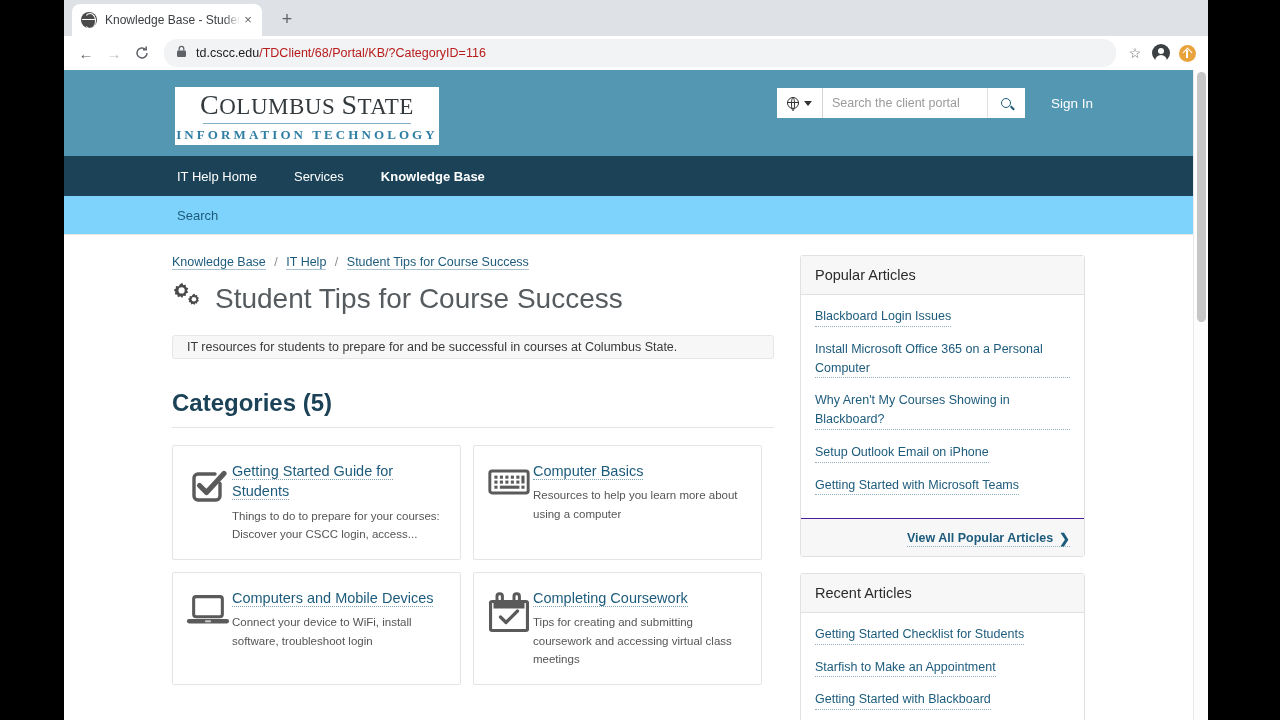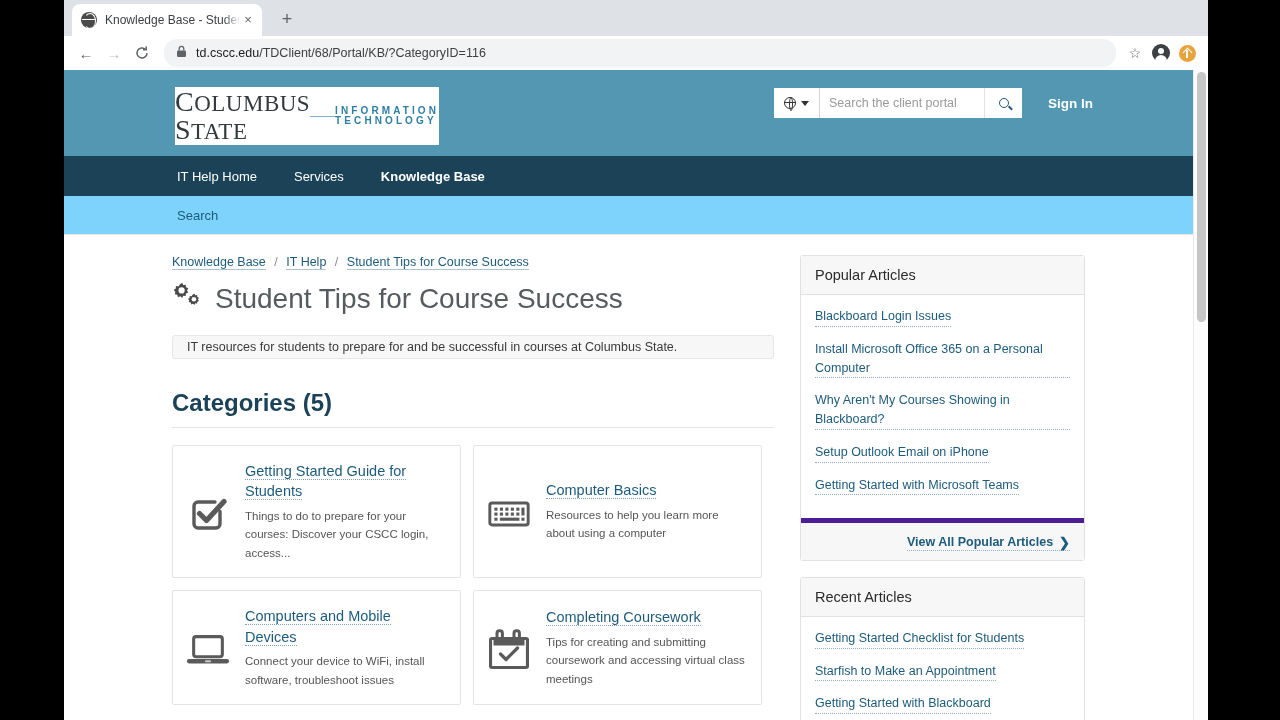--- a/index.html
+++ b/index.html
@@ -115,21 +115,21 @@
     padding: 0 12px;
     font-size: 12.5px;
     color: #5f6368;
   }
   .lock {
     flex: 0 0 12px;
     margin-right: 8px;
     color: #5f6368;
   }
   .url-host { color: #202124; }
-  .url-path { color: #404040; }
+  .url-path { color: #b91c1c; }
   .tb-icon {
     width: 26px; height: 26px;
     flex: 0 0 26px;
     display: flex; align-items: center; justify-content: center;
     color: #5f6368;
     font-size: 14px;
   }
   .avatar-ico {
     width: 18px; height: 18px;
     border-radius: 50%;
@@ -204,43 +204,44 @@
     background: #5397b3;
     height: 86px;
     position: relative;
   }
   .logo {
     position: absolute;
     left: 111px; top: 17px;
     width: 264px; height: 58px;
     background: #ffffff;
     display: flex;
-    flex-direction: row;
+    flex-direction: column;
     align-items: center;
     justify-content: center;
   }
   .logo-main {
     font-family: "Liberation Serif", serif;
     font-size: 23px;
     color: #33393d;
     letter-spacing: 0.5px;
     line-height: 1;
   }
   .logo-main .cap { font-size: 28px; }
   .logo-rule {
     width: 208px; height: 1px;
     background: #7fb0c4;
     margin: 4px 0 4px;
   }
   .logo-sub {
-    font-size: 10px;
+    font-size: 13px;
     color: #2e7ea5;
     letter-spacing: 3.1px;
     font-weight: bold;
     line-height: 1;
+    font-family: Liberation Serif, serif;
   }
   .header-right {
     position: absolute;
     right: 100px; top: 18px;
     display: flex;
     align-items: center;
     padding-left: 24px;
   }
   .searchwrap {
     display: flex;
@@ -313,21 +314,21 @@
     position: absolute;
     left: 8px; top: 8px;
     width: 5px; height: 1.7px;
     background: #1f5a75;
     transform: rotate(45deg);
   }
   .signin {
     margin-left: 26px;
     color: #ffffff;
     font-size: 13.5px;
-    font-weight: bold;
+    font-weight: normal;
     position: relative;
   }
 
   
   .navbar {
     background: #1b4257;
     height: 40px;
     display: flex;
     align-items: center;
     padding-left: 113px;
@@ -422,22 +423,20 @@
     gap: 12px;
   }
   .card {
     width: 289px;
     min-height: 90px;
     background: #ffffff;
     border: 1px solid #e4e4e4;
     border-radius: 2px;
     padding: 15px 14px 15px 11px;
     display: flex;
-    gap: 13px;
-    align-items: center;
   }
   .card.tall { min-height: 92px; }
   .card-ico {
     flex: 0 0 48px;
     width: 48px;
     display: flex;
     align-items: flex-start;
     justify-content: center;
     padding-top: 4px;
   }
@@ -477,21 +476,21 @@
     font-size: 12.5px;
     color: #1d5b7c;
     text-decoration: none;
     border-bottom: 1px dotted #8fb0c0;
     width: fit-content;
     margin-bottom: 13px;
     line-height: 1.5;
   }
   .panel-foot {
     background: #f7f7f7;
-    border-top: 5px solid #4c1d95;
+    border-top: 1px solid #4c1d95;
     padding: 9px 14px;
     text-align: right;
   }
   .panel-foot a {
     font-size: 12.5px;
     color: #1d5b7c;
     text-decoration: none;
     border-bottom: 1px dotted #8fb0c0;
     display: inline-flex;
     align-items: center;
@@ -660,21 +659,21 @@
               <div class="card tall">
                 <div class="card-ico">
                   <svg width="44" height="36" viewBox="0 0 46 36" aria-hidden="true">
                     <rect x="8" y="4" width="30" height="21" rx="2.6" fill="none" stroke="#5a5a5a" stroke-width="3.2"></rect>
                     <rect x="1" y="27.5" width="44" height="4.5" rx="2.2" fill="#5a5a5a"></rect>
                     <rect x="20" y="28.8" width="6" height="2" fill="#cfcfcf"></rect>
                   </svg>
                 </div>
                 <div class="card-body">
                   <a href="#" class="card-title">Computers and Mobile Devices</a>
-                  <div class="card-desc">Connect your device to WiFi, install software, troubleshoot issues</div>
+                  <div class="card-desc">Connect your device to WiFi, install software, troubleshoot login</div>
                 </div>
               </div>
 
               <div class="card tall">
                 <div class="card-ico">
                   <svg width="40" height="42" viewBox="0 0 40 42" aria-hidden="true">
                     <rect x="8" y="1.8" width="5.4" height="9" rx="2.4" fill="none" stroke="#5a5a5a" stroke-width="3"></rect>
                     <rect x="25" y="1.8" width="5.4" height="9" rx="2.4" fill="none" stroke="#5a5a5a" stroke-width="3"></rect>
                     <path d="M3 9.5h34a1.5 1.5 0 0 1 1.5 1.5v26a1.5 1.5 0 0 1-1.5 1.5H3A1.5 1.5 0 0 1 1.5 37V11A1.5 1.5 0 0 1 3 9.5z" fill="none" stroke="#5a5a5a" stroke-width="3.2"></path>
                     <rect x="4.5" y="9.5" width="31" height="7" fill="#5a5a5a"></rect>

